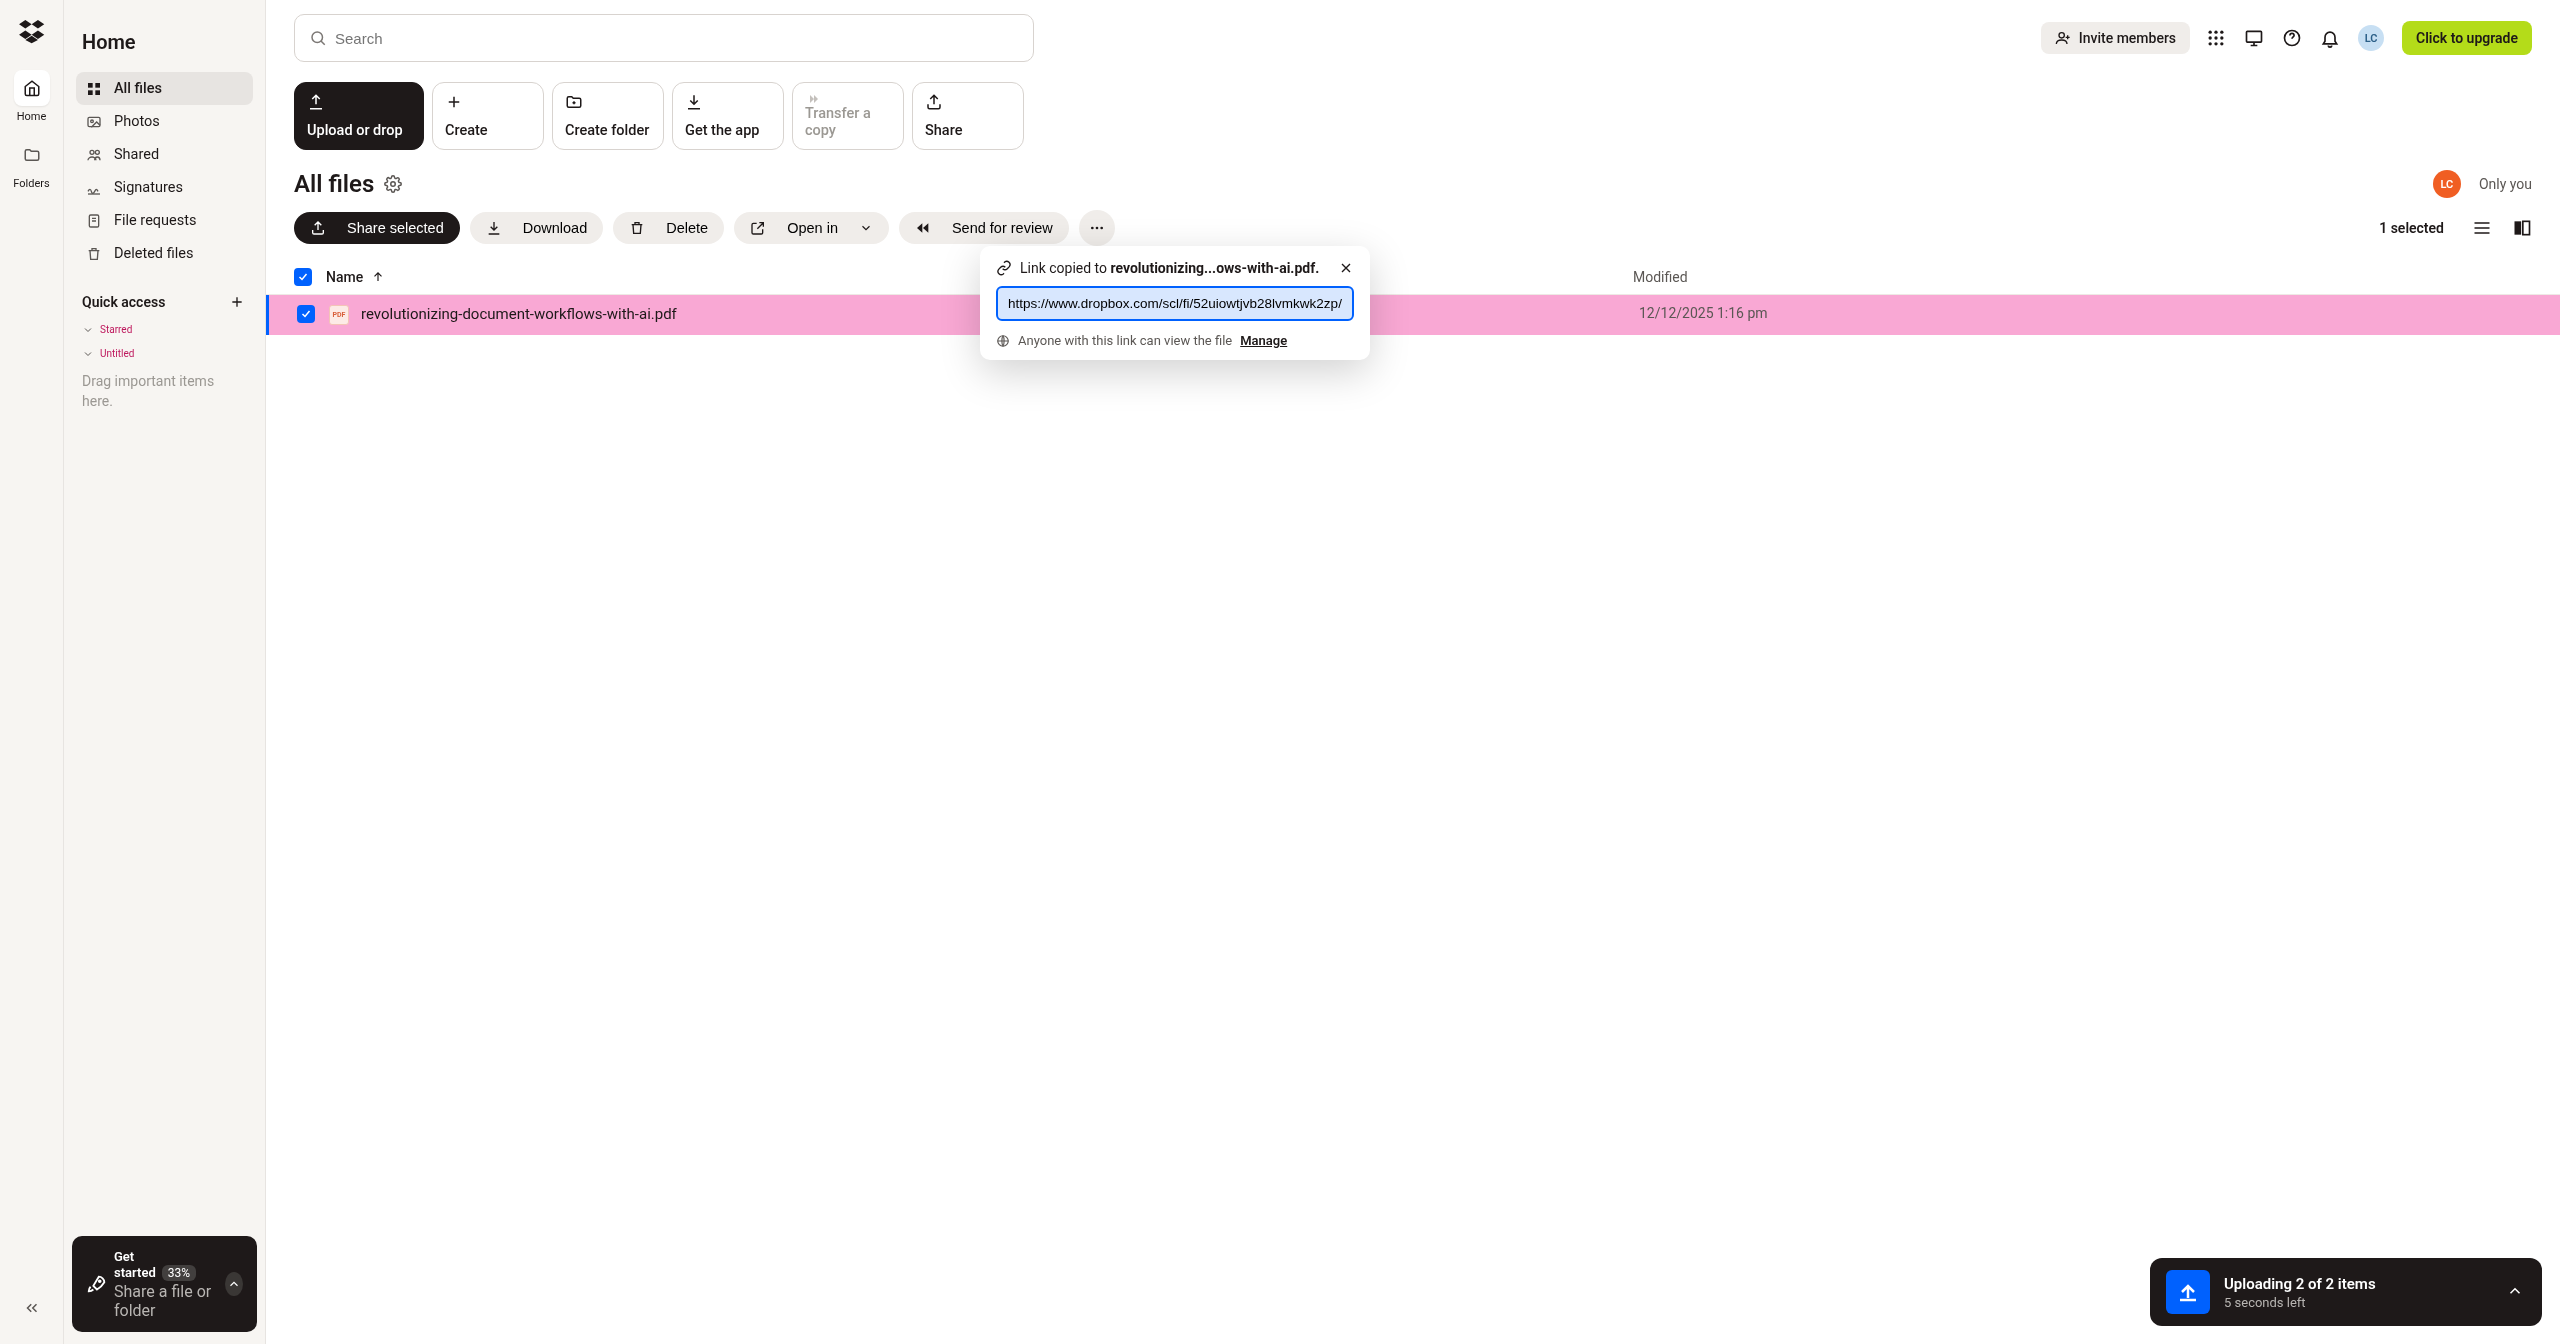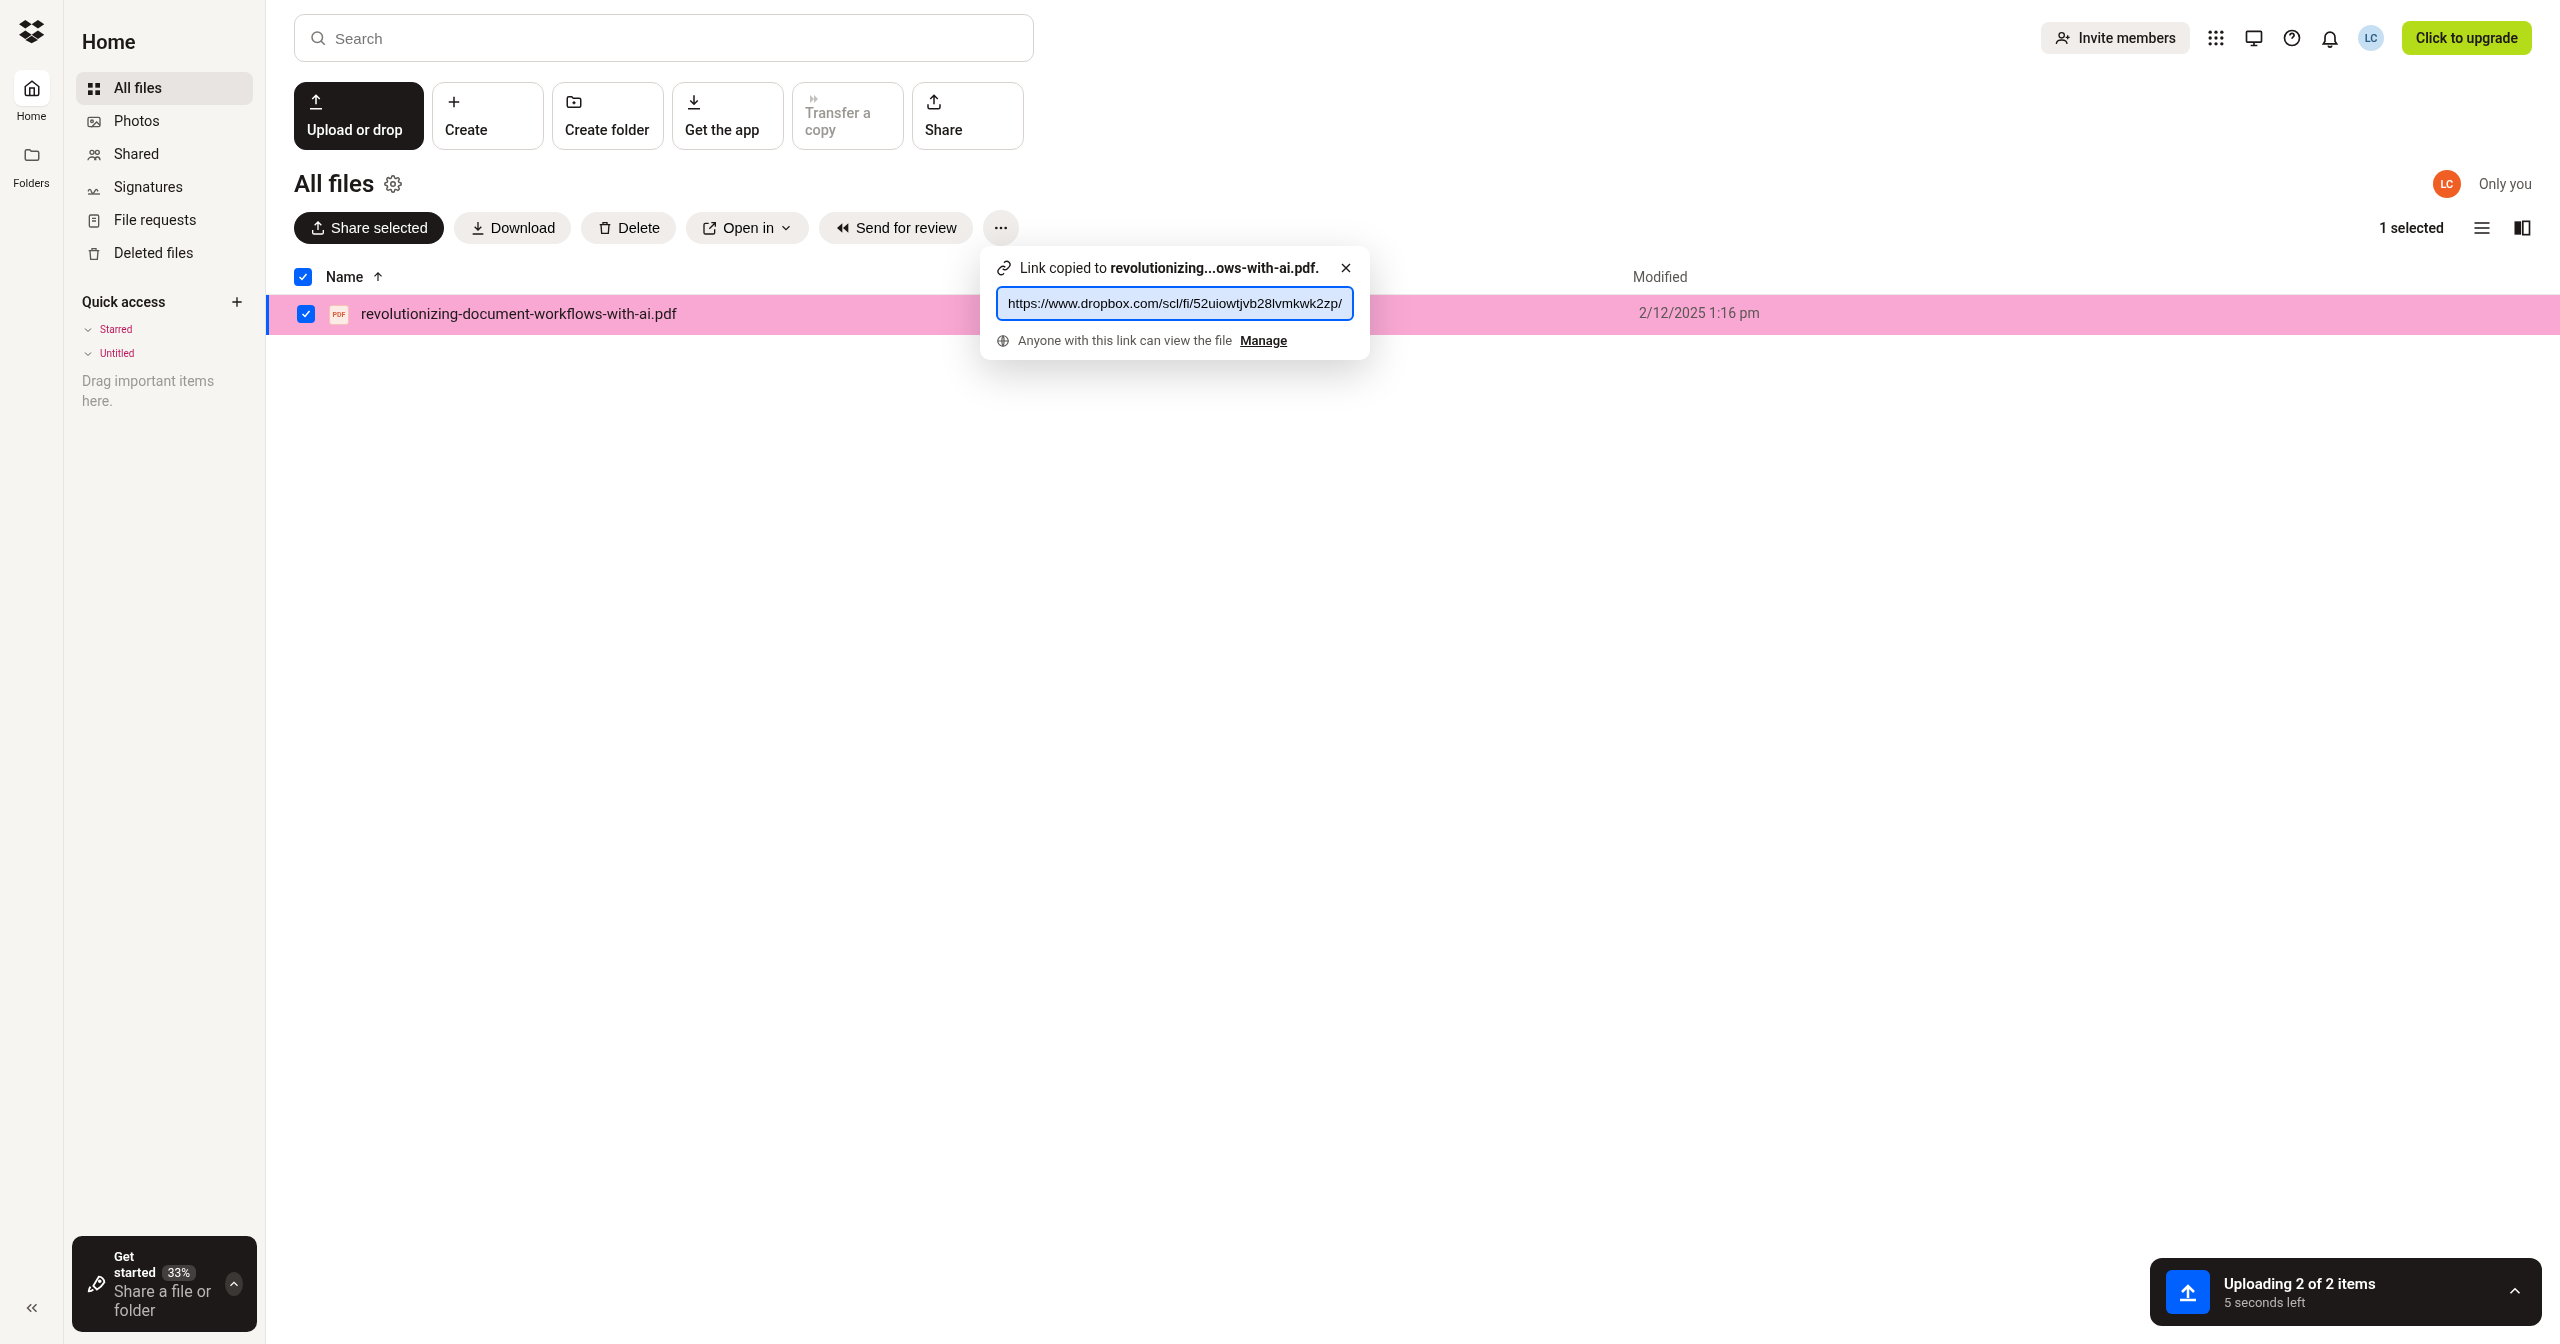--- a/index.html
+++ b/index.html
@@ -52,21 +52,21 @@
 .action-card .ic { width:18px; height:18px;}
 
 .page-head { display:flex; align-items:center; padding:4px 28px 10px; gap:10px;}
 .page-head h2 { font-size:24px; font-weight:600;}
 .page-head .gear { width:18px; height:18px; cursor:pointer; color:#5b5754;}
 .page-head .spacer { flex:1;}
 .avatar-md { width:28px; height:28px; border-radius:50%; background:#f05e23; color:#fff; font-size:11px; display:flex; align-items:center; justify-content:center; font-weight:600;}
 .only-you { color:#5b5754; margin-left:8px;}
 
 .toolbar { display:flex; align-items:center; gap:10px; padding:2px 28px 14px;}
-.btn { border:none; border-radius:22px; padding:8px 16px; display:flex; align-items:center; gap:5px; font-size:14.5px; font-weight:500; cursor:pointer; background:#f0edea;}
+.btn { border:none; border-radius:22px; padding:8px 16px; display:flex; align-items:center; gap:21px; font-size:14.5px; font-weight:500; cursor:pointer; background:#f0edea;}
 .btn.primary { background:#1e1919; color:#fff;}
 .btn .ic { width:16px; height:16px;}
 .btn.icon-only { width:36px; height:36px; padding:0; justify-content:center; border-radius:50%; }
 .toolbar .spacer { flex:1;}
 .sel-count { font-weight:600; margin-right:8px;}
 .view-ic { width:20px; height:20px; cursor:pointer; margin-left:10px;}
 
 .table-head { display:flex; align-items:center; padding:8px 28px; color:#5b5754; font-size:14px; border-bottom:1px solid #eee9e5; position:relative;}
 .table-head .cb, .row .cb { width:18px; height:18px; border-radius:4px; border:2px solid #0061fe; background:#0061fe; margin-right:14px; display:flex; align-items:center; justify-content:center; cursor:pointer;}
 .table-head .col-name { display:flex; align-items:center; gap:8px; cursor:pointer; font-weight:500; color:#1e1919;}
@@ -398,21 +398,21 @@
     </div>
 
     <div class="row">
       <div class="cb">
           <svg viewBox="0 0 24 24" width="12" height="12" fill="none" stroke="#fff" stroke-width="3">
             <path d="M5 12l5 5 9-11"></path>
           </svg>
         </div>
       <div class="file-ic">PDF</div>
       <span class="fname">revolutionizing-document-workflows-with-ai.pdf</span>
-      <span class="mod">2/12/2025 1:16 pm</span>
+      <span class="mod">12/12/2025 1:16 pm</span>
     </div>
 
     <div class="popover">
       <div class="pop-head">
         <svg viewBox="0 0 24 24" width="16" height="16" fill="none" stroke="#1e1919" stroke-width="2">
             <path d="M10 13a5 5 0 007 0l3-3a5 5 0 00-7-7l-1 1M14 11a5 5 0 00-7 0l-3 3a5 5 0 007 7l1-1"></path>
           </svg>
         <div class="txt"><span>Link copied to </span><b>revolutionizing...ows-with-ai.pdf.</b></div>
         <div class="pop-close">
             <svg viewBox="0 0 24 24" width="16" height="16" stroke="#1e1919" stroke-width="2">

